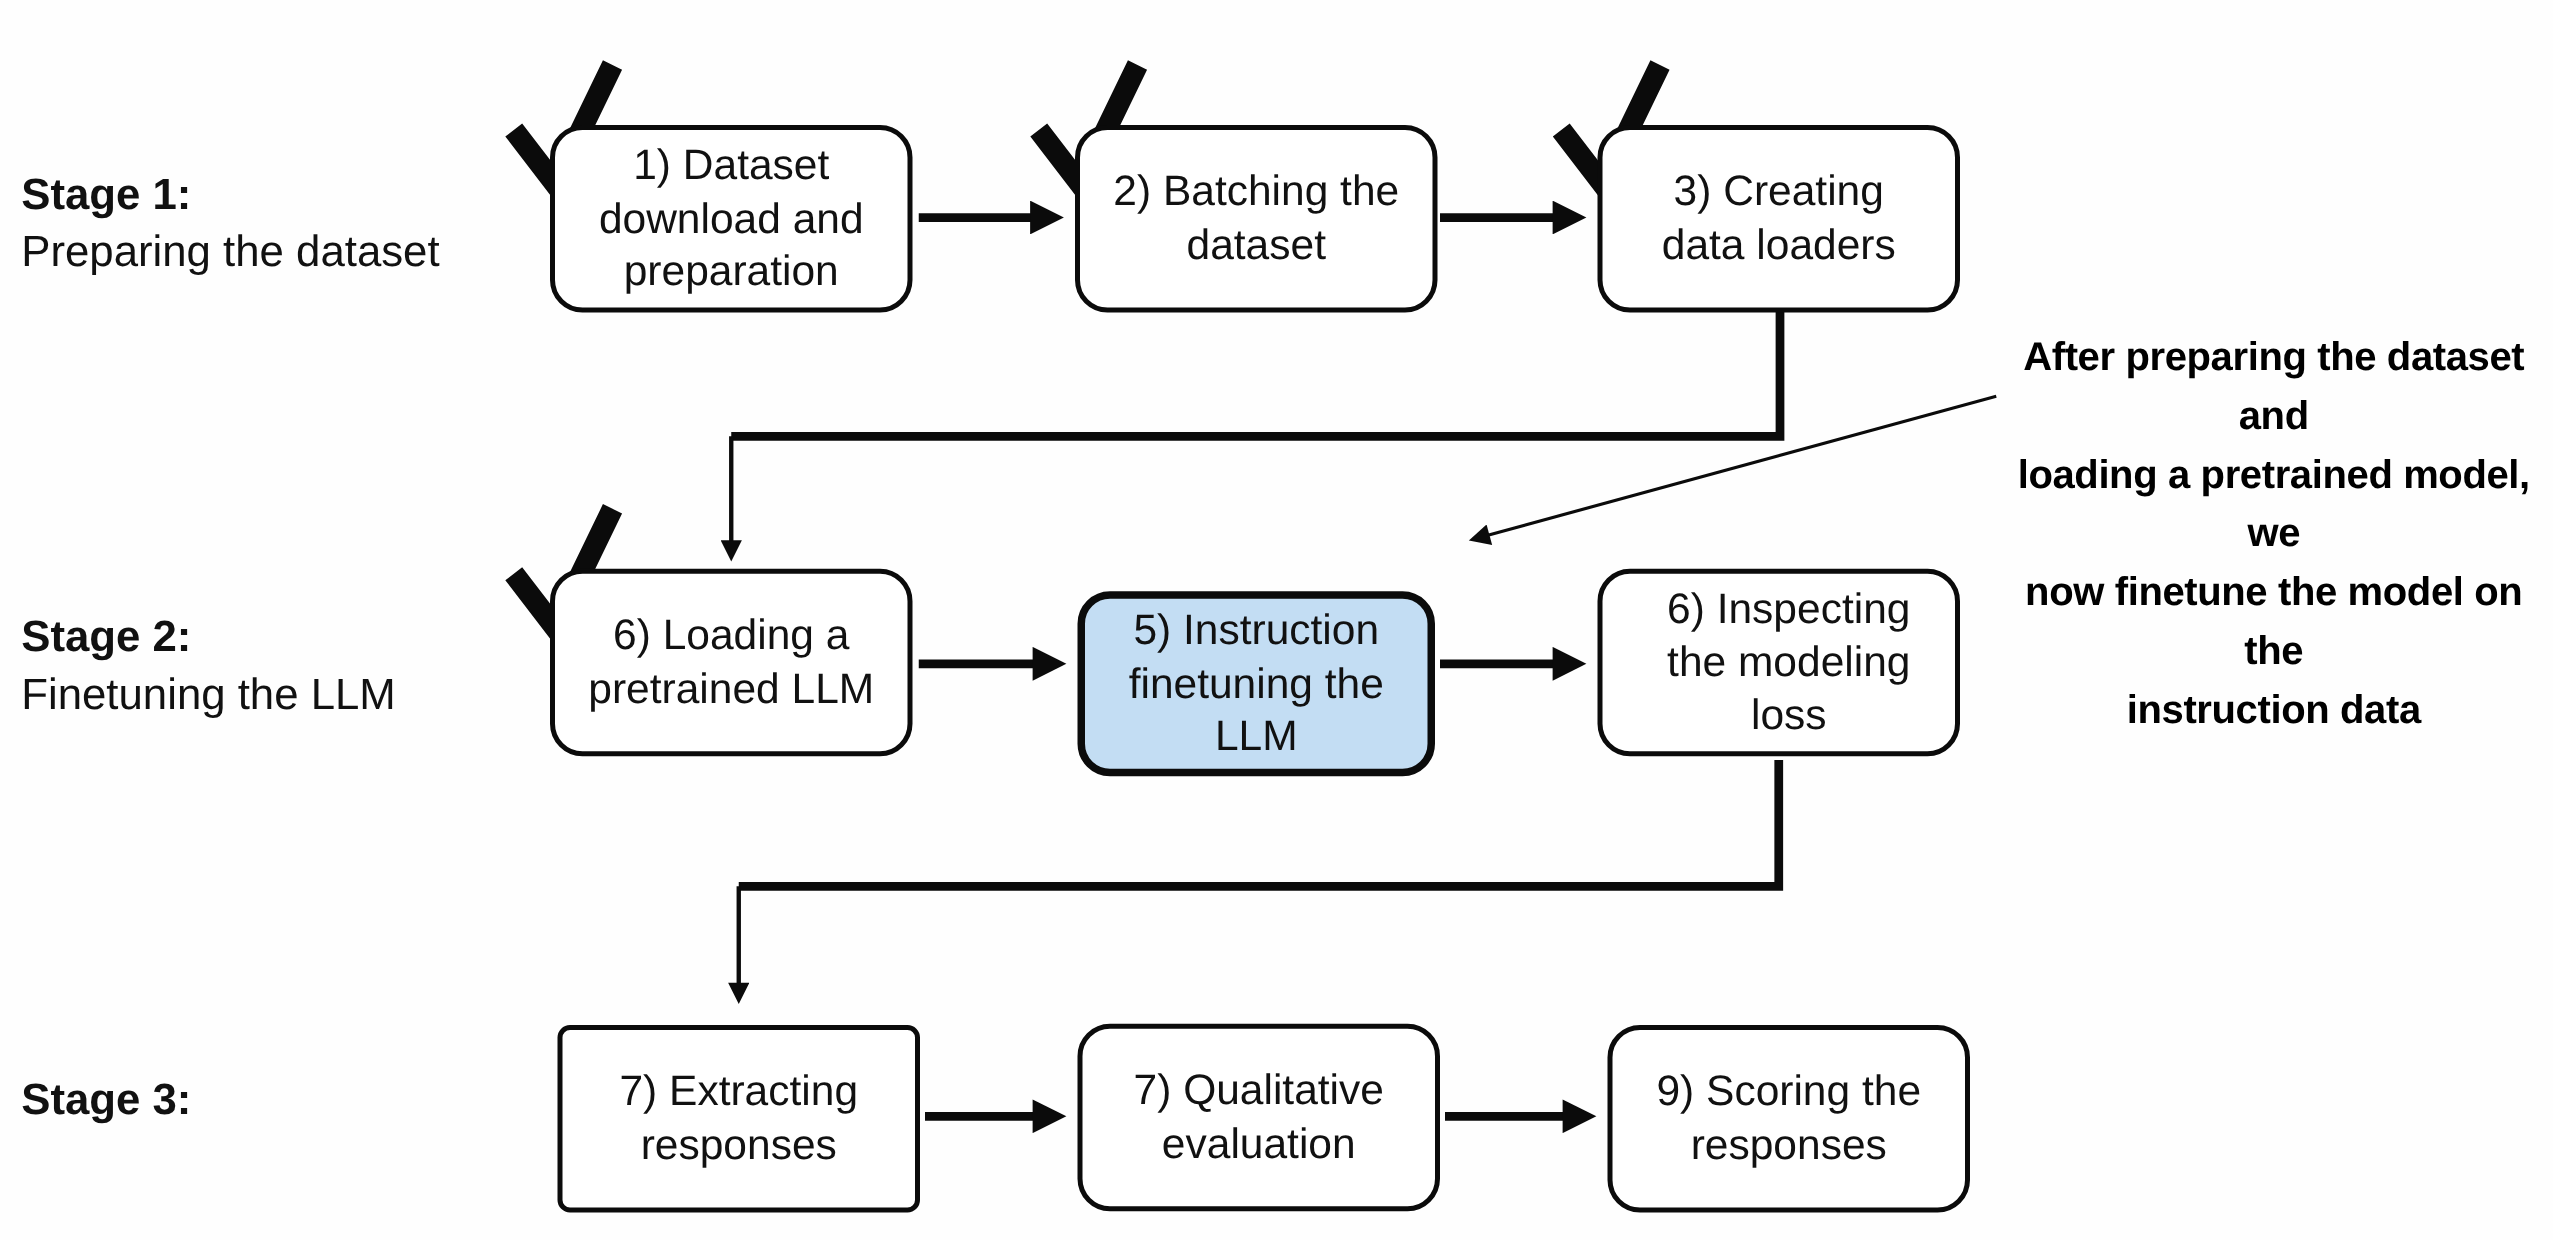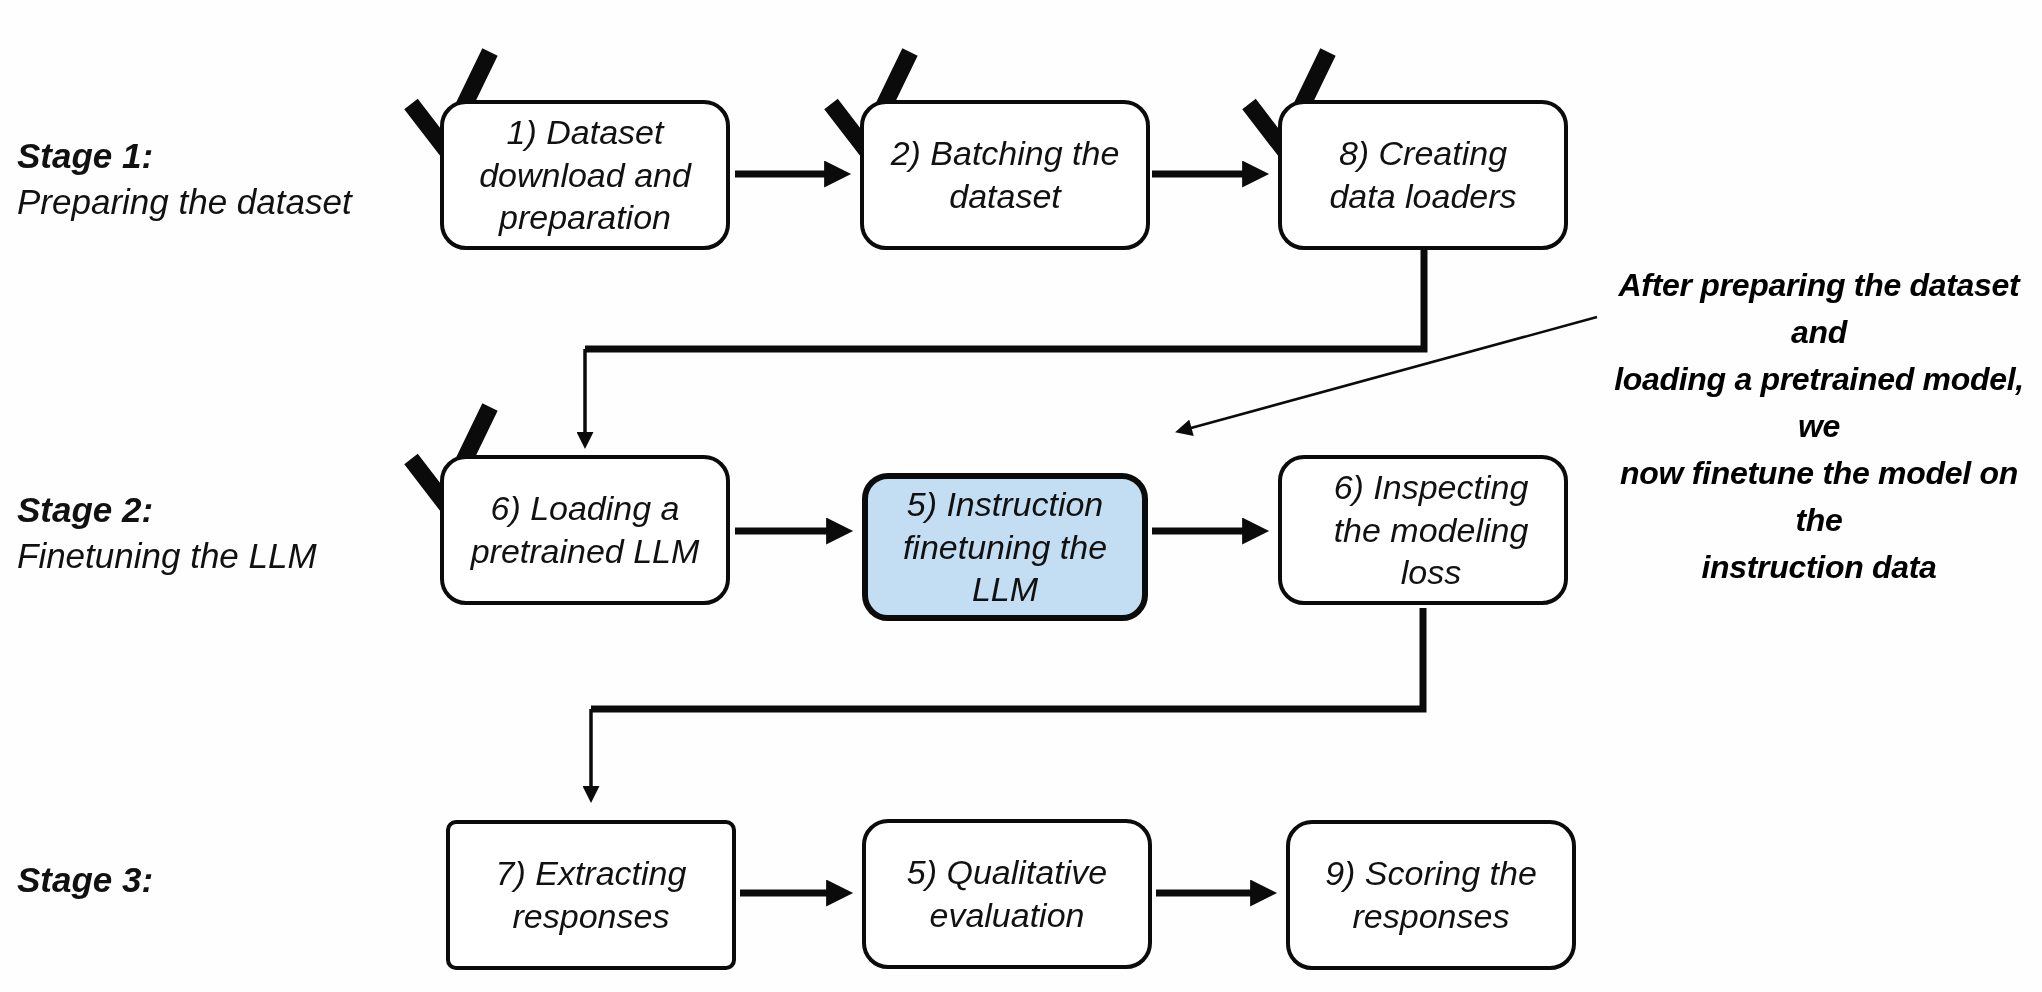--- a/index.html
+++ b/index.html
@@ -2,21 +2,21 @@
 <html style="--highlight-fill: #c3ddf3; --stroke: #0b0b0b; --text: #111111; --background: #fefefe;"><head>
 <meta charset="utf-8">
 <style>
   html,body{margin:0;padding:0;}
   body{
     width:2042px;height:992px;
     background:var(--background,#fefefe);
     font-family:"Liberation Sans", sans-serif;
     overflow:hidden;
   }
-  .canvas{position:relative;width:2042px;height:984px;background:var(--background,#fefefe);font-style:italic;}
+  .canvas{position:relative;width:2042px;height:984px;background:var(--background,#fefefe);}
   .connectors{position:absolute;left:0;top:0;width:2042px;height:992px;pointer-events:none;}
 
   .stage{position:absolute;left:17px;color:var(--text,#111);font-size:35px;line-height:46px;}
   .stage .t{font-weight:bold;}
   .s1{top:133px;} .s2{top:487px;} .s3{top:857px;}
 
   .box{
     position:absolute;width:290px;height:150px;box-sizing:border-box;
     border:4px solid var(--stroke,#0b0b0b);border-radius:26px;background:#fff;
     display:flex;align-items:center;justify-content:center;
@@ -86,33 +86,33 @@
   </div>
   <div class="stage s3">
     <div class="t">Stage 3:</div>
   </div>
 
   <div class="box b1">1) Dataset
 download and
 preparation</div>
   <div class="box b2">2) Batching the
 dataset</div>
-  <div class="box b3">8) Creating
+  <div class="box b3">3) Creating
 data loaders</div>
   <div class="box b4">6) Loading a
 pretrained LLM</div>
   <div class="box b5 highlight">5) Instruction
 finetuning the
 LLM</div>
   <div class="box b6">6) Inspecting
 the modeling
 loss</div>
   <div class="box b7">7) Extracting
 responses</div>
-  <div class="box b8">5) Qualitative
+  <div class="box b8">7) Qualitative
 evaluation</div>
   <div class="box b9">9) Scoring the
 responses</div>
 
   <div class="annotation">After preparing the dataset and
 loading a pretrained model, we
 now finetune the model on the
 instruction data</div>
 
 </div>

